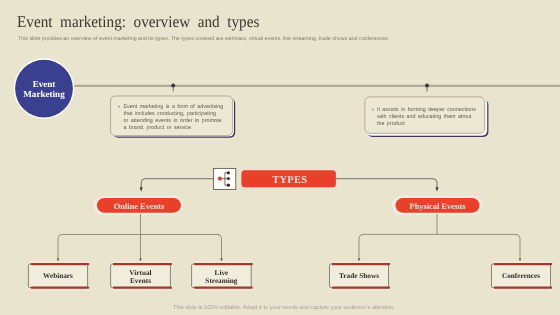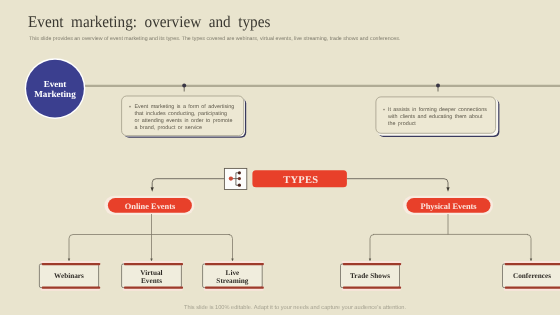--- a/index.html
+++ b/index.html
@@ -1,19 +1,19 @@
 <!DOCTYPE html>
 <html><head>
 <meta charset="utf-8">
 <title>slide</title>
 <style>
   html,body{margin:0;padding:0;}
   *{-webkit-font-smoothing:antialiased;text-rendering:geometricPrecision;}
   body{width:560px;height:315px;background:#E9E4CE;font-family:"Liberation Sans",sans-serif;overflow:hidden;position:relative;}
-  .slide{position:absolute;left:15px;top:0;width:540px;height:315px;}
+  .slide{position:absolute;left:4px;top:0;width:540px;height:315px;}
   .title{position:absolute;left:13px;top:12px;font-family:"Liberation Serif",serif;font-size:16.3px;color:#3a3831;white-space:nowrap;word-spacing:4.0px;transform:scaleX(0.935);transform-origin:left center;}
   .subtitle{position:absolute;left:14px;top:36px;font-size:5.25px;color:#7e7b6c;white-space:nowrap;letter-spacing:.02px;}
   .footer{position:absolute;left:0;width:560px;top:305px;text-align:center;font-size:5.67px;color:#a5a291;}
   svg.diagram{position:absolute;left:0;top:0;}
   .circ-label{font-family:"Liberation Serif",serif;font-size:9.1px;fill:#fff;font-weight:bold;text-anchor:middle;}
   .pill-label{font-family:"Liberation Serif",serif;font-size:8.4px;fill:#fbe6df;font-weight:bold;text-anchor:middle;}
   .types-label{font-family:"Liberation Serif",serif;font-size:10.5px;fill:#fbe6df;font-weight:bold;text-anchor:middle;letter-spacing:.25px;}
   .leaf-label{font-family:"Liberation Serif",serif;font-size:7.25px;fill:#2f2b26;font-weight:bold;text-anchor:middle;}
   .body-text{font-size:5.4px;fill:#5f5a4c;word-spacing:0.85px;}
 </style>

